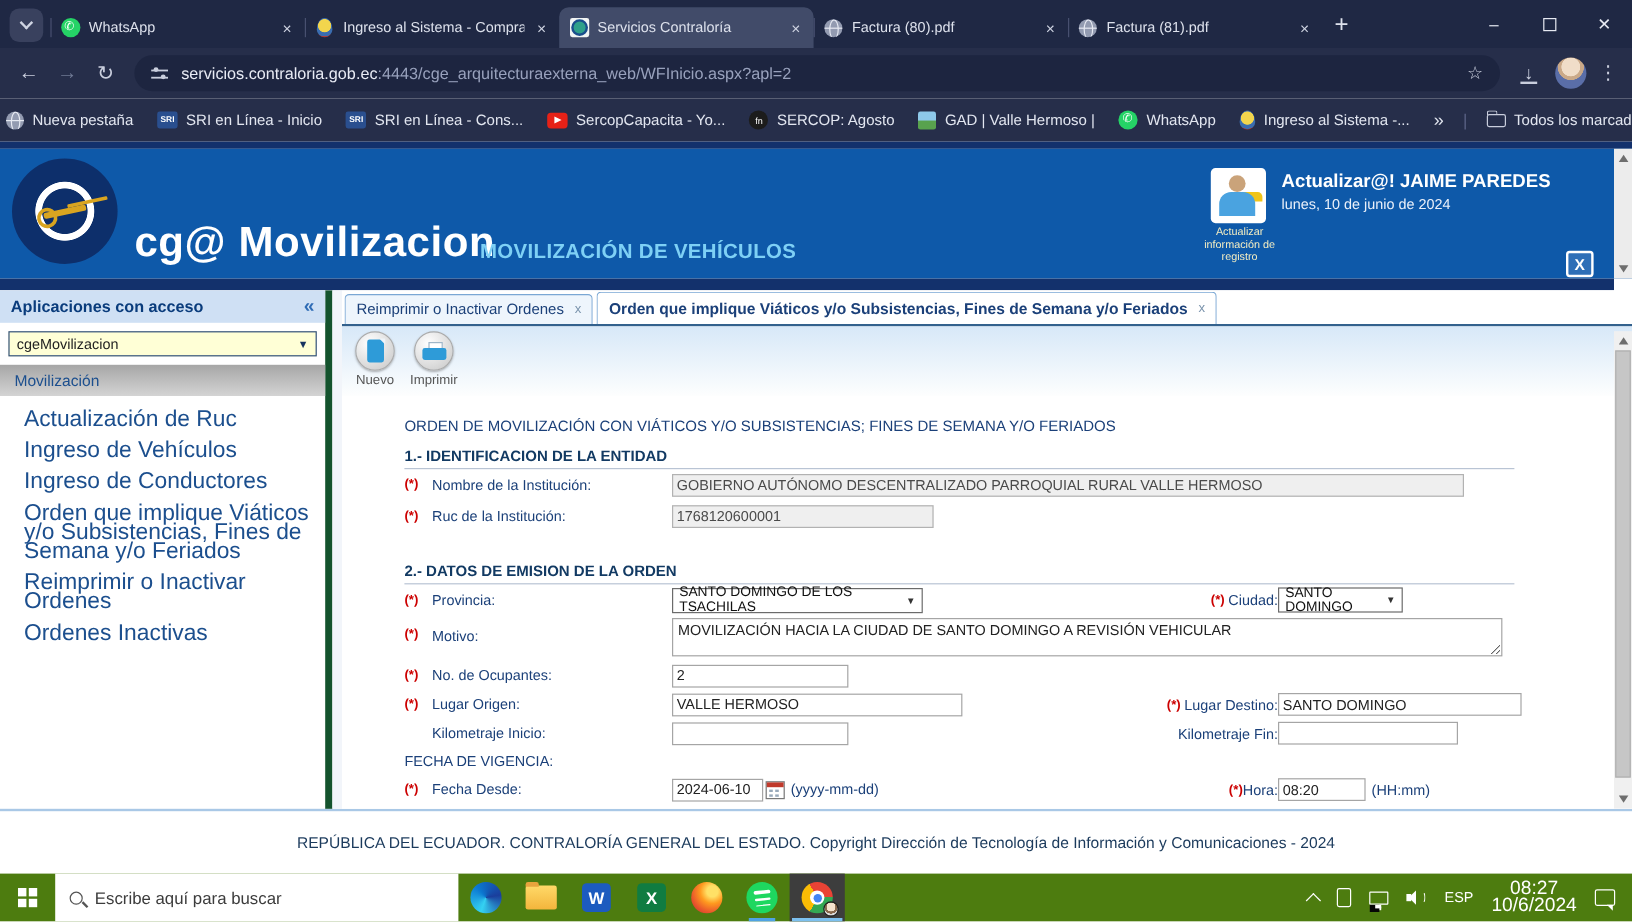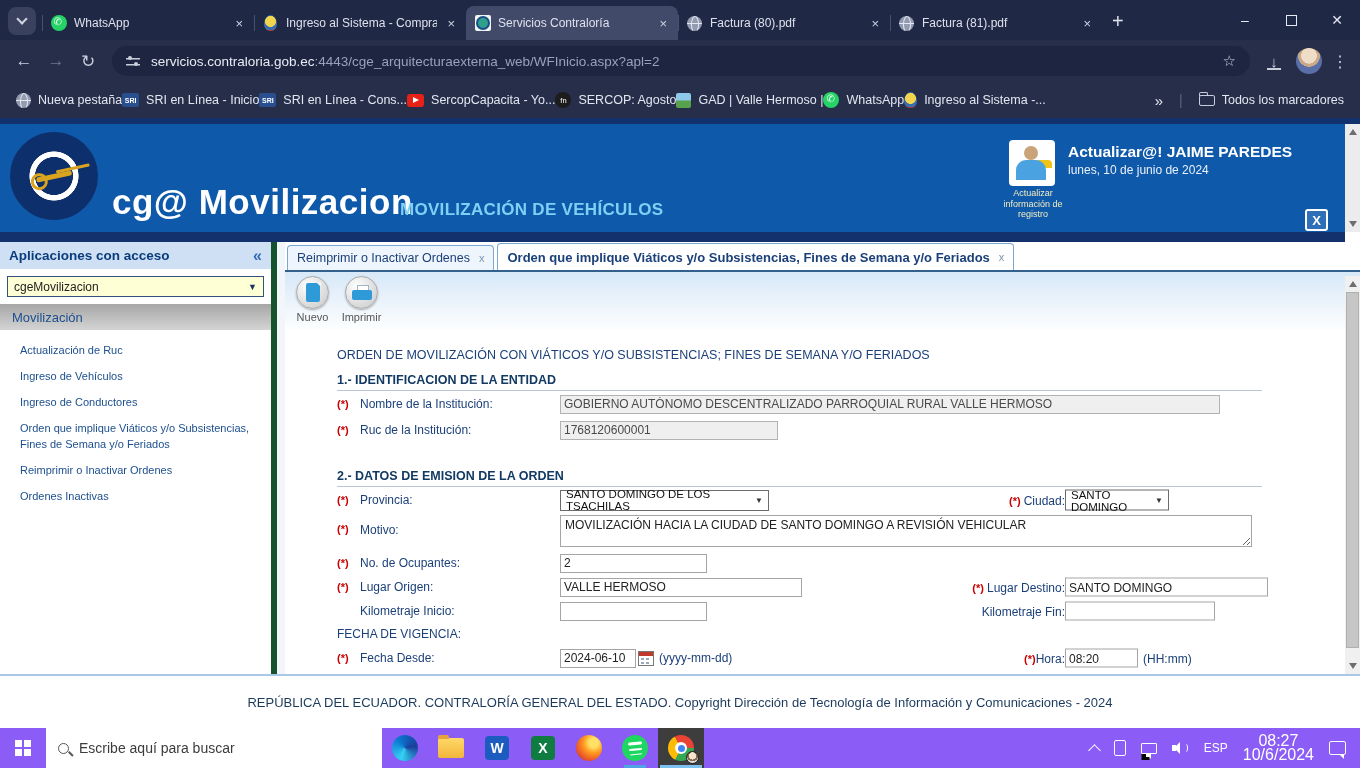--- a/index.html
+++ b/index.html
@@ -47,21 +47,21 @@
 .tune::before { content:""; position:absolute; left:2px; top:1.5px; width:4px; height:4px; border-radius:50%; background:#c9cedd; }
 .tune::after { content:""; position:absolute; right:2px; top:7.5px; width:4px; height:4px; border-radius:50%; background:#c9cedd; }
 .star { margin-left:auto; color:#c9cedd; font-size:15px; }
 .dlico { position:relative; color:#c9cedd; font-size:15px; width:32px; text-align:center; }
 .dlico::after { content:""; position:absolute; left:9px; right:9px; bottom:0px; height:2px; background:#c9cedd; }
 .avatar24 { width:26px; height:26px; border-radius:50%; margin:0 6px; flex:none;
   background:radial-gradient(circle at 50% 30%, #f0ddc8 0 34%, #caa988 36% 48%, #5a6ea8 50% 100%); }
 .kebab { color:#c9cedd; font-size:16px; width:24px; text-align:center; }
 
 
-.bookmarks { height:36px; background:#262e4a; display:flex; align-items:center; padding:0 16px; font-size:12.5px; color:#e2e6f0; }
+.bookmarks { height:36px; background:#262e4a; display:flex; align-items:center; padding:0 5px; gap:20px; font-size:12.5px; color:#e2e6f0; }
 .bm { display:flex; align-items:center; gap:7px; white-space:nowrap; }
 .bmright { margin-left:auto; display:flex; align-items:center; gap:16px; }
 .vdiv { color:#596184; font-size:14px; }
 .overflow { font-size:15px; color:#e2e6f0; }
 .folderico { width:16px; height:11px; border:1.5px solid #c9cedd; border-radius:2px; position:relative; }
 .folderico::before { content:""; position:absolute; left:-1px; top:-4px; width:7px; height:3px; border:1.5px solid #c9cedd; border-bottom:none; border-radius:2px 2px 0 0; }
 
 
 .topstrip { height:6px; background:#13316c; }
 .appheader { height:108px; background:#0e59a9; position:relative; }
@@ -87,21 +87,21 @@
 
 .content { height:432px; display:flex; background:#fff; }
 .sidebar { width:277px; border-right:6px solid #14532d; display:flex; flex-direction:column; flex:none; }
 .sbhead { height:27px; background:#cfe0f4; display:flex; align-items:center; padding:0 9px; }
 .sbtitle { font-weight:bold; font-size:13.5px; color:#0a3c7c; flex:1; }
 .sbcollapse { color:#2f6cb5; font-size:16px; font-weight:bold; }
 .sbselect { margin:7px 7px 3px 7px; height:21px; background:#ffffd6; border:1px solid #33527c; display:flex; align-items:center; padding:0 6px; font-size:12px; color:#222; }
 .selarr { margin-left:auto; color:#16335f; font-size:9px; }
 .sbgroup { height:26px; margin-top:4px; background:linear-gradient(180deg,#a6a6a6,#d4d4d4); color:#1c4f8e; font-size:13px; display:flex; align-items:center; padding-left:12px; }
 .sbitems { padding:12px 10px 0 20px; display:flex; flex-direction:column; gap:10px; }
-.sbitem { font-size:11px; color:#1c4f8e; line-height:16px; }
+.sbitem { font-size:19px; color:#1c4f8e; line-height:16px; }
 
 .gutter { width:8px; background:#f2f5fa; flex:none; }
 .main { flex:1; position:relative; overflow:hidden; background:#fff; }
 .mtabs { height:30px; display:flex; align-items:flex-end; gap:3px; padding:3px 0 0 2px; border-bottom:2px solid #33618d; }
 .mtab { border:1px solid #7aa7d4; border-bottom:none; border-radius:4px 4px 0 0; background:#eef5fc; height:25px; display:flex; align-items:center; padding:0 9px; font-size:12.5px; color:#1b4079; gap:9px; }
 .mtab.active { background:#fff; font-weight:bold; height:27px; font-size:13px; }
 .mtab .x { color:#7b94ad; font-size:11px; font-weight:normal; }
 .toolbar { height:58px; background:linear-gradient(180deg,#d7e8f8,#fdfefe); display:flex; padding:4px 0 0 5px; gap:4px; }
 .tbtn { width:45px; display:flex; flex-direction:column; align-items:center; }
 .circ { width:33px; height:33px; border-radius:50%; background:radial-gradient(circle at 35% 30%,#ffffff,#c6c6c6); border:1px solid #aaa; box-shadow:0 1px 2px rgba(0,0,0,.3); display:flex; align-items:center; justify-content:center; }
@@ -140,21 +140,21 @@
   background:linear-gradient(#9ab,#9ab) 0 0/3px 2px no-repeat, linear-gradient(#9ab,#9ab) 5px 0/3px 2px no-repeat, linear-gradient(#9ab,#9ab) 0 4px/3px 2px no-repeat, linear-gradient(#9ab,#9ab) 5px 4px/3px 2px no-repeat; }
 .fvrow { height:22px; display:flex; align-items:center; font-size:12px; color:#1b4079; }
 .cliprow { height:16px; overflow:hidden; }
 .mscroll { position:absolute; top:34px; right:0; bottom:0; width:15px; background:#f0f0f0; }
 .mthumb { position:absolute; top:16px; left:1px; width:13px; height:356px; background:#c6c6c6; border:1px solid #b0b0b0; }
 
 
 .footer { height:54px; background:#fff; border-top:2px solid #a9c8e6; display:flex; align-items:center; justify-content:center; font-size:13px; color:#1b3a5c; }
 
 
-.taskbar { height:40px; background:#8b5cf6; display:flex; align-items:stretch; }
+.taskbar { height:40px; background:#4d7c0f; display:flex; align-items:stretch; }
 .tslot { width:46px; display:flex; align-items:center; justify-content:center; position:relative; flex:none; }
 .tslot.activeapp { background:#3d3d3d; }
 .tslot.run::after { content:""; position:absolute; bottom:0; left:12px; right:12px; height:3px; background:#4fa3e3; }
 .tslot.activeapp.run::after { left:2px; right:2px; background:#7cc0ef; }
 .winlogo { width:16px; height:16px; position:relative; }
 .winlogo::before { content:""; position:absolute; width:7px; height:7px; background:#fff; box-shadow:9px 0 #fff, 0 9px #fff, 9px 9px #fff; }
 .tsearchbox { width:336px; background:#fff; display:flex; align-items:center; gap:10px; padding:0 12px; flex:none; }
 .mag { width:11px; height:11px; border:1.5px solid #555; border-radius:50%; position:relative; flex:none; }
 .mag::after { content:""; position:absolute; left:9px; top:9px; width:6px; height:1.5px; background:#555; transform:rotate(45deg); }
 .tsearchbox input { border:none; outline:none; flex:1; font-size:14px; font-family:inherit; color:#333; background:transparent; }

